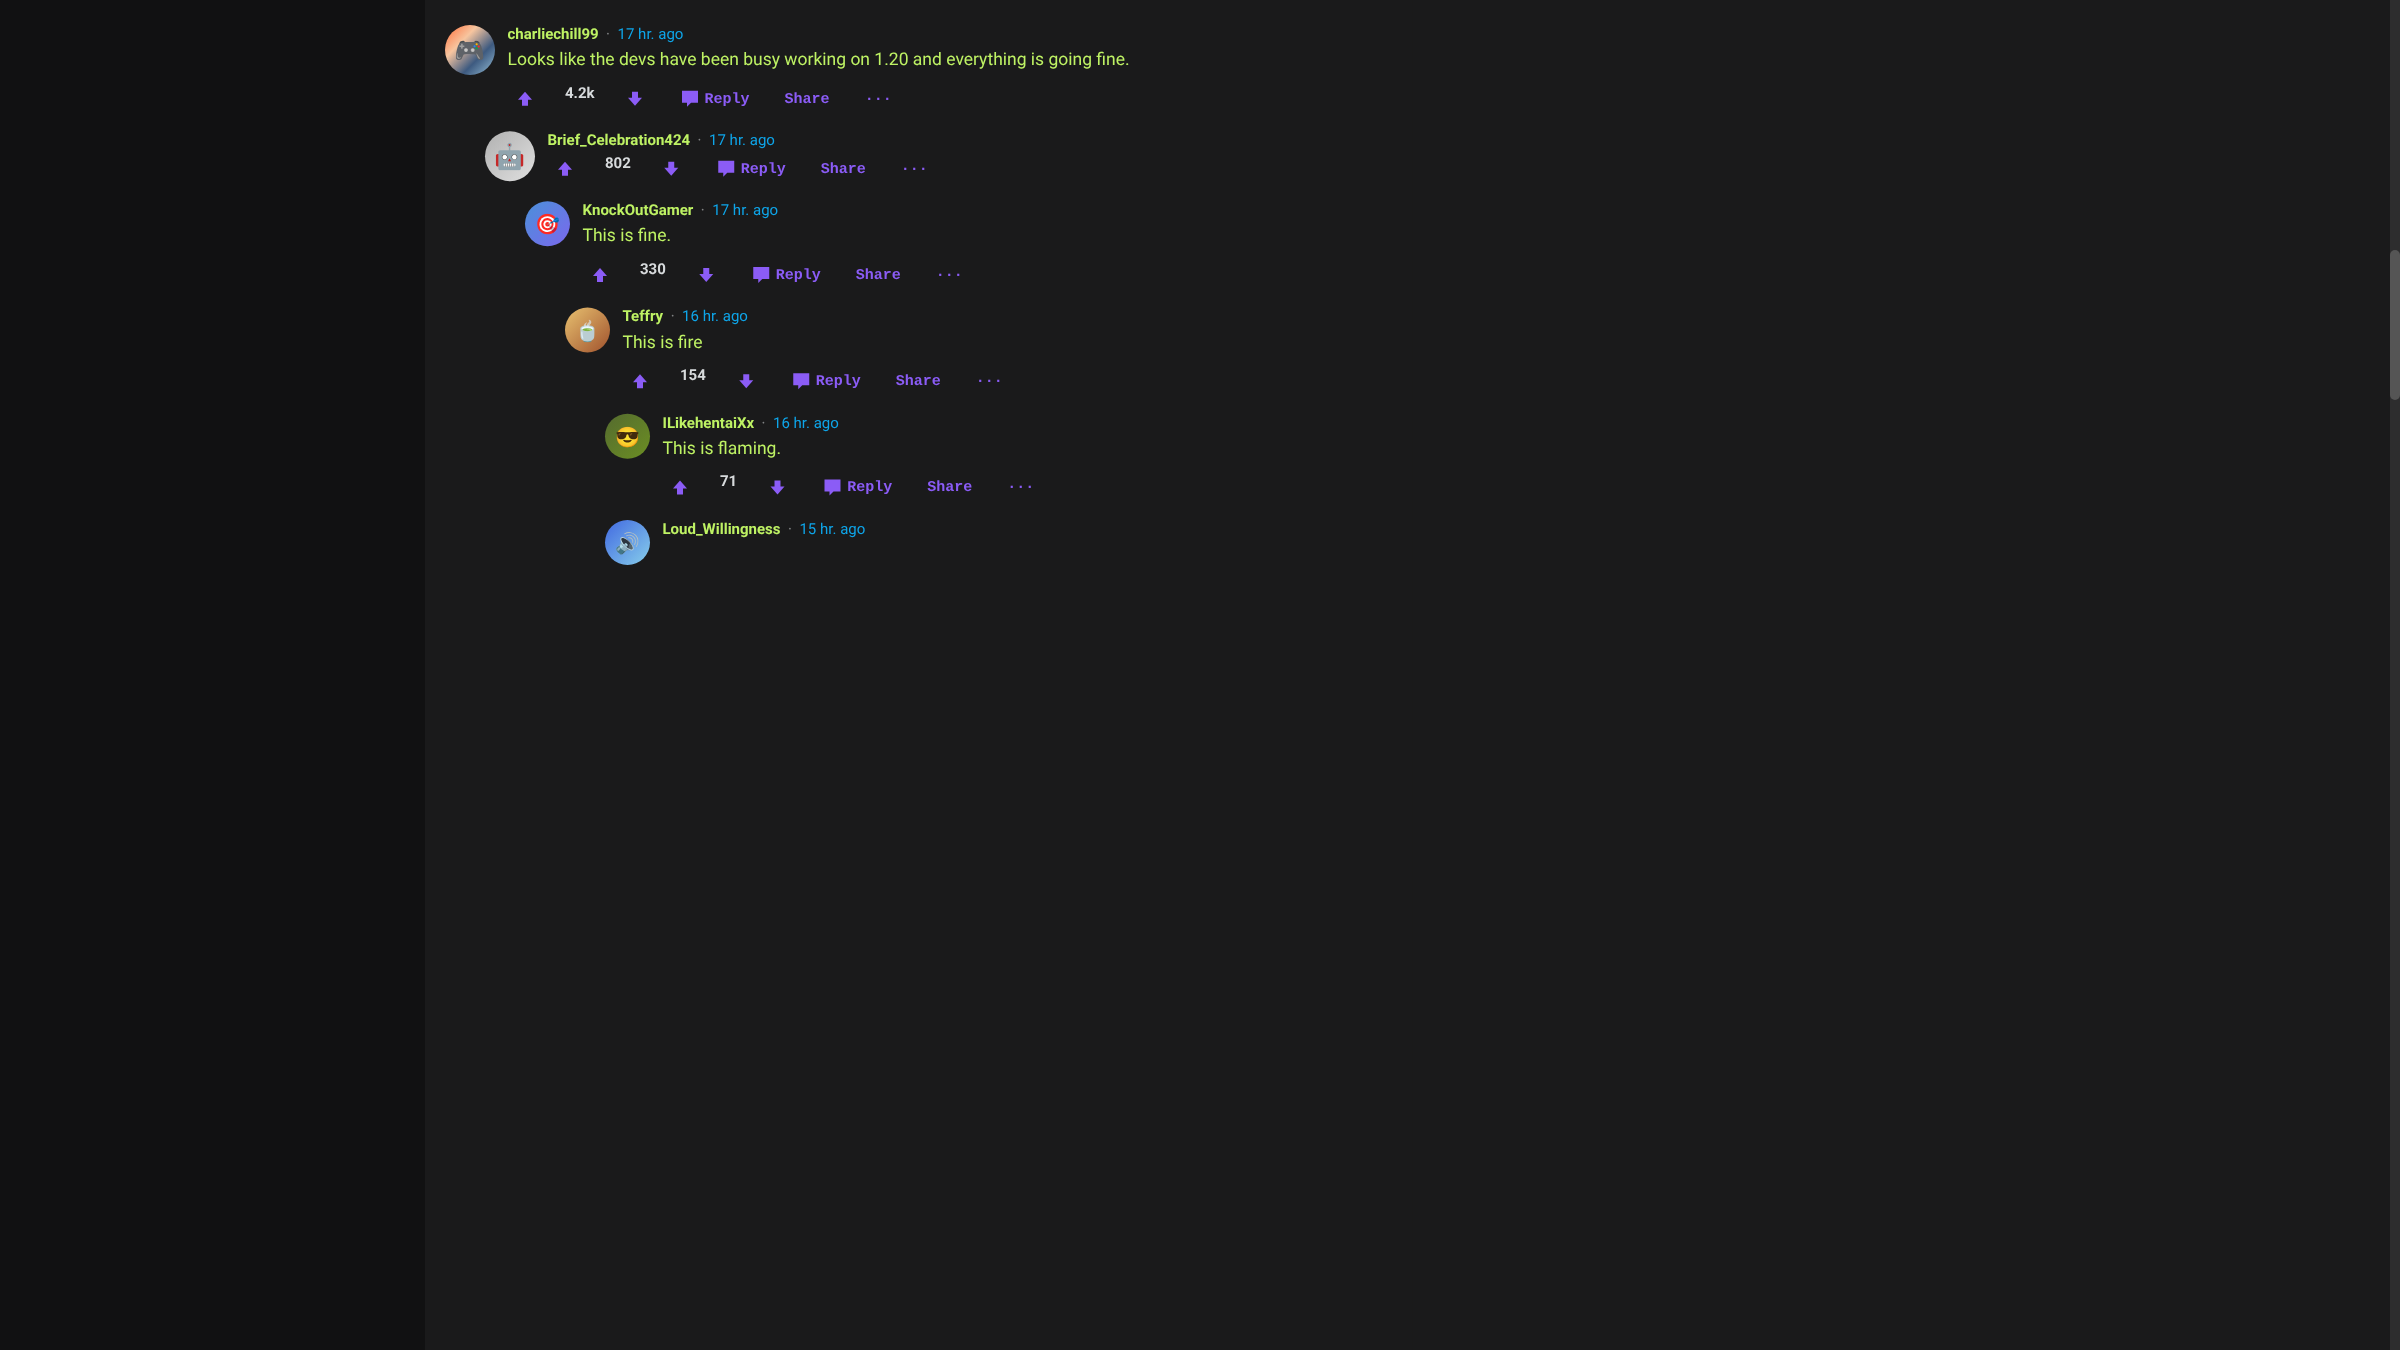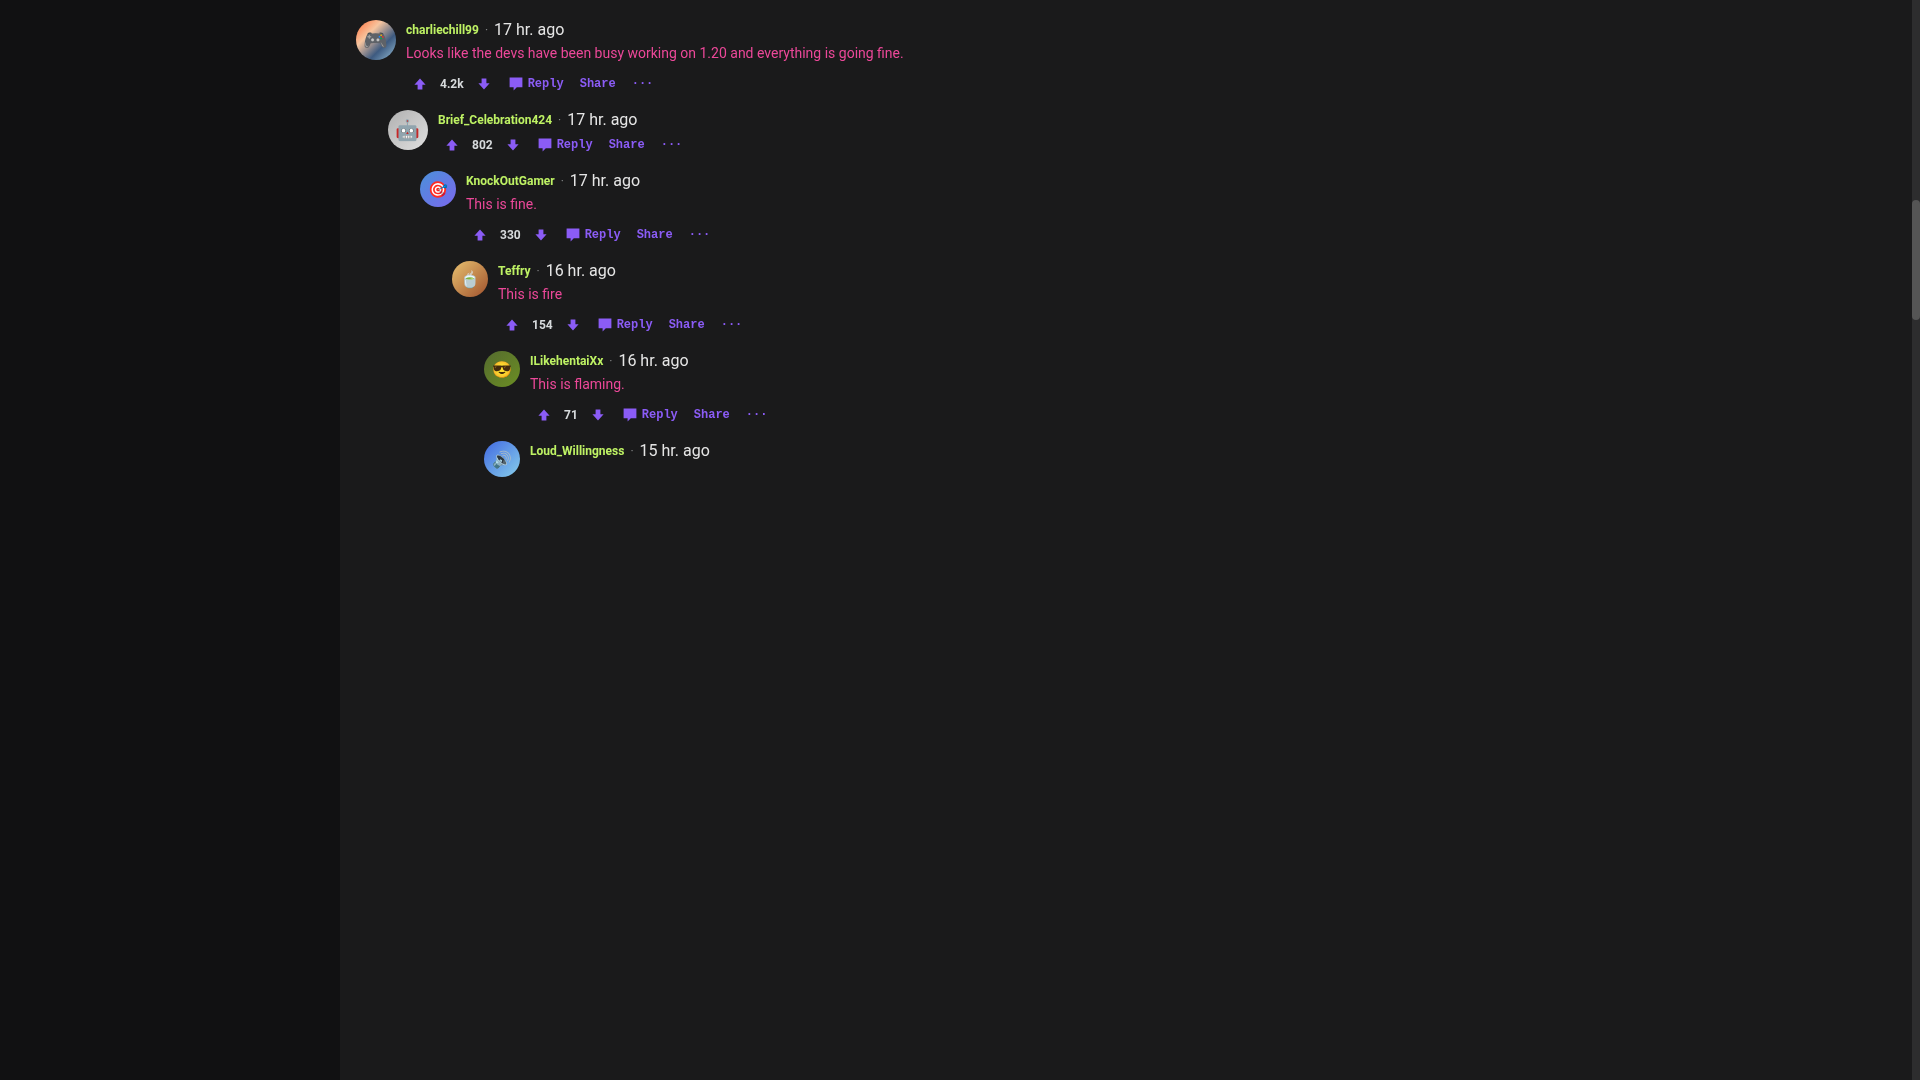--- a/index.html
+++ b/index.html
@@ -62,33 +62,32 @@
     .username {
       font-weight: 700;
       font-size: 12px;
       color: #bef264;
     }
     .separator {
       color: #818384;
       font-size: 12px;
     }
     .timestamp {
-      color: #e5e5e5;
-      font-size: 16px;
+      color: #0ea5e9;
+      font-size: 12px;
     }
     .comment-text {
       font-size: 14px;
-      color: #ec4899;
+      color: #bef264;
       line-height: 1.5;
       margin-bottom: 8px;
     }
     .comment-actions {
       display: flex;
-      align-items: center;
-      gap: 4px;
+      gap: 16px;
     }
     .action-btn {
       display: flex;
       align-items: center;
       gap: 4px;
       background: none;
       border: none;
       color: #8b5cf6;
       cursor: pointer;
       padding: 4px 6px;

